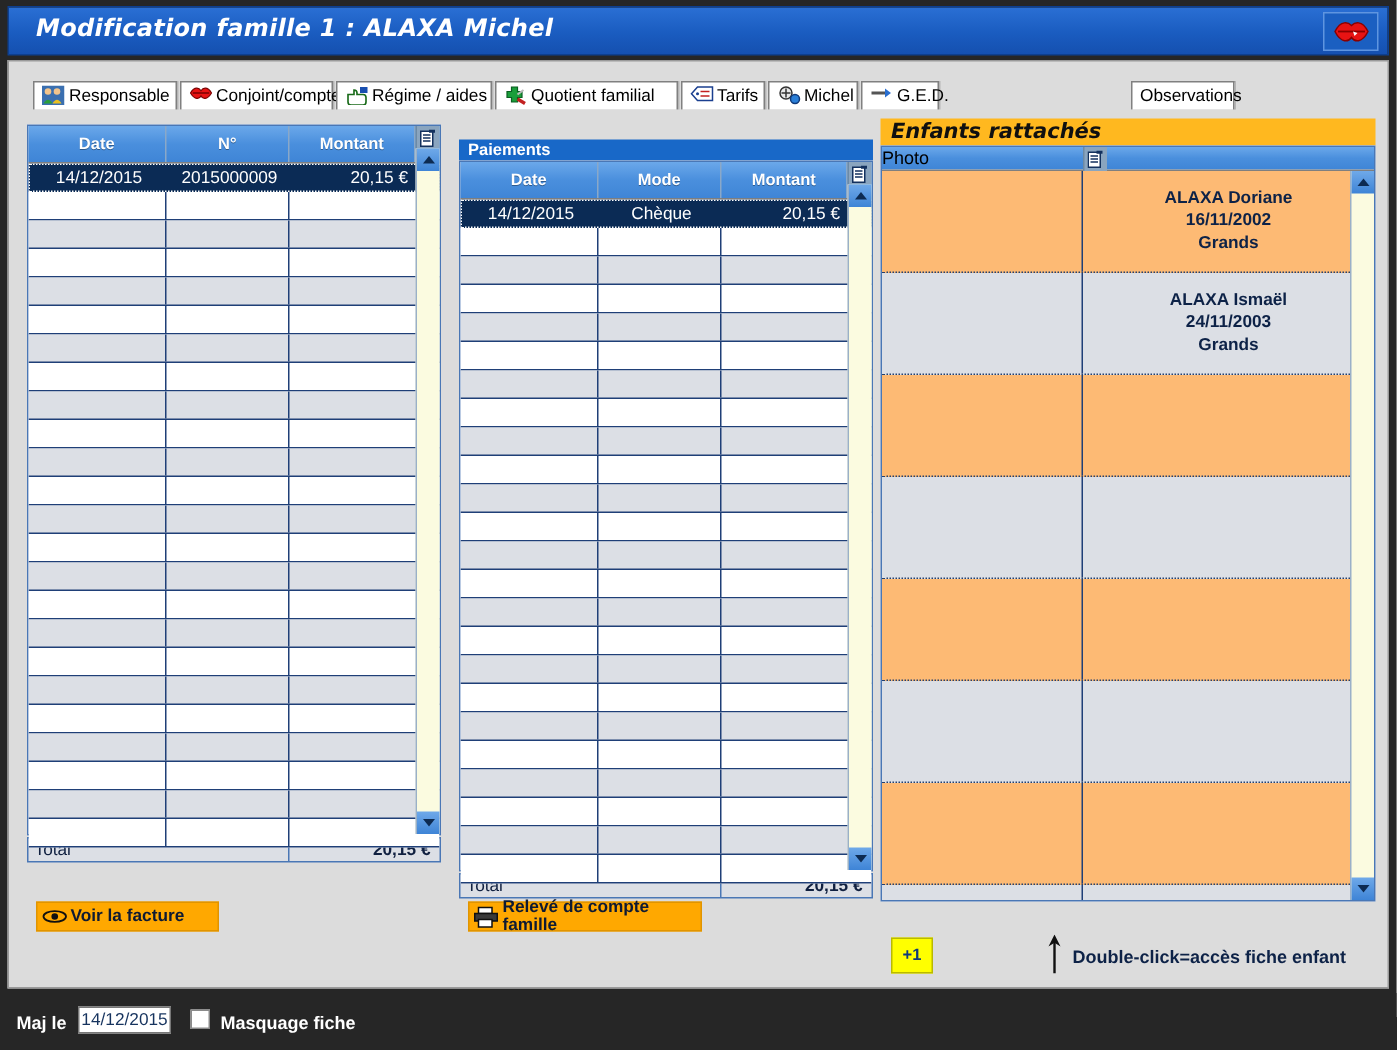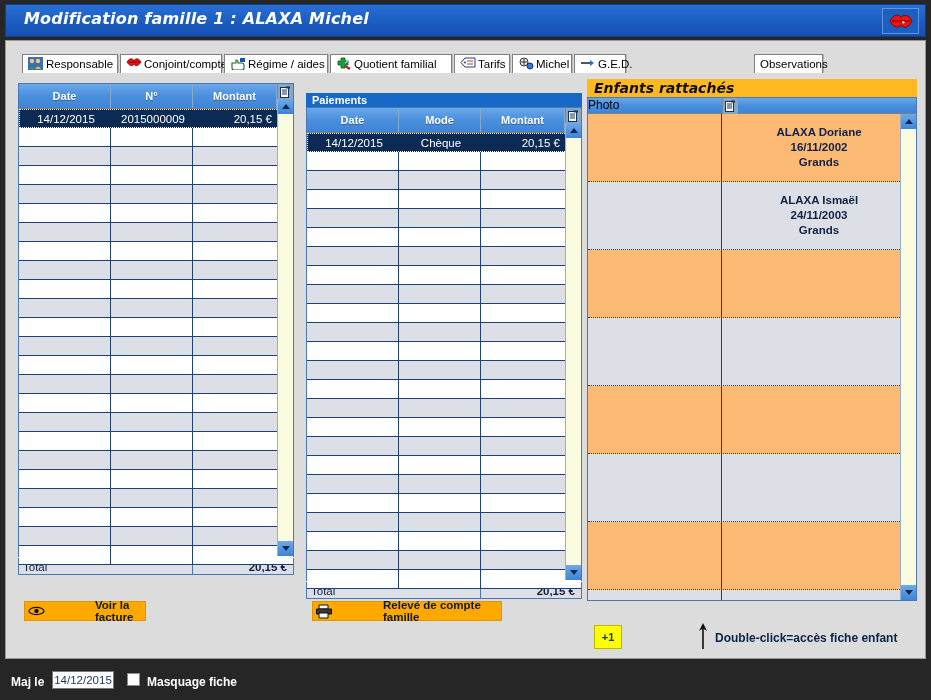--- a/index.html
+++ b/index.html
@@ -144,21 +144,21 @@
     font-size:11.5px;color:#102040;
   }
   .totalbar .tl{display:flex;align-items:center;padding:0 4px;border-right:1px solid #4a77b5;box-sizing:border-box;}
   .totalbar .tr{display:flex;align-items:center;justify-content:flex-end;padding:0 6px;font-weight:bold;box-sizing:border-box;}
 
   
   .obtn{
     position:absolute;height:20px;background:#FFA800;
     border:1px solid #e09400;box-sizing:border-box;
     display:flex;align-items:center;cursor:pointer;
-    font-size:11.5px;font-weight:bold;color:#0e1a33;gap:48px;
+    font-size:11.5px;font-weight:bold;color:#0e1a33;
   }
   .obtn .bico{width:22px;display:flex;align-items:center;justify-content:center;flex:0 0 auto;}
 
   
   .etitle{
     position:absolute;left:586px;top:80px;width:330px;height:18px;
     background:#FFB81F;color:#101010;
     font-style:italic;font-weight:bold;font-size:14px;
     padding-left:7px;box-sizing:border-box;
     display:flex;align-items:center;
@@ -630,21 +630,21 @@
             </div>
         </div>
       </div>
 
       <div class="totalbar" style="margin-top:1px;">
         <div class="tl" style="width:174px;">Total</div>
         <div class="tr" style="flex:1;">20,15 €</div>
       </div>
     </div>
 
-    <div class="obtn" style="left:306px;top:560px;width:190px;">
+    <div class="obtn" style="left:306px;top:560px;width:156px;">
       <span class="bico">
         <svg width="18" height="15" viewBox="0 0 18 15">
           <path d="M4 1 h9 v4 h-9 z" fill="#ffffff" stroke="#101010" stroke-width="1"></path>
           <path d="M1.5 5 h15 v5 h-15 z" fill="#3a3a3a" stroke="#101010" stroke-width="1"></path>
           <path d="M4 9 h9 v5 h-9 z" fill="#ffffff" stroke="#101010" stroke-width="1"></path>
         </svg>
       </span>
       <span>Relevé de compte famille</span>
     </div>
 

